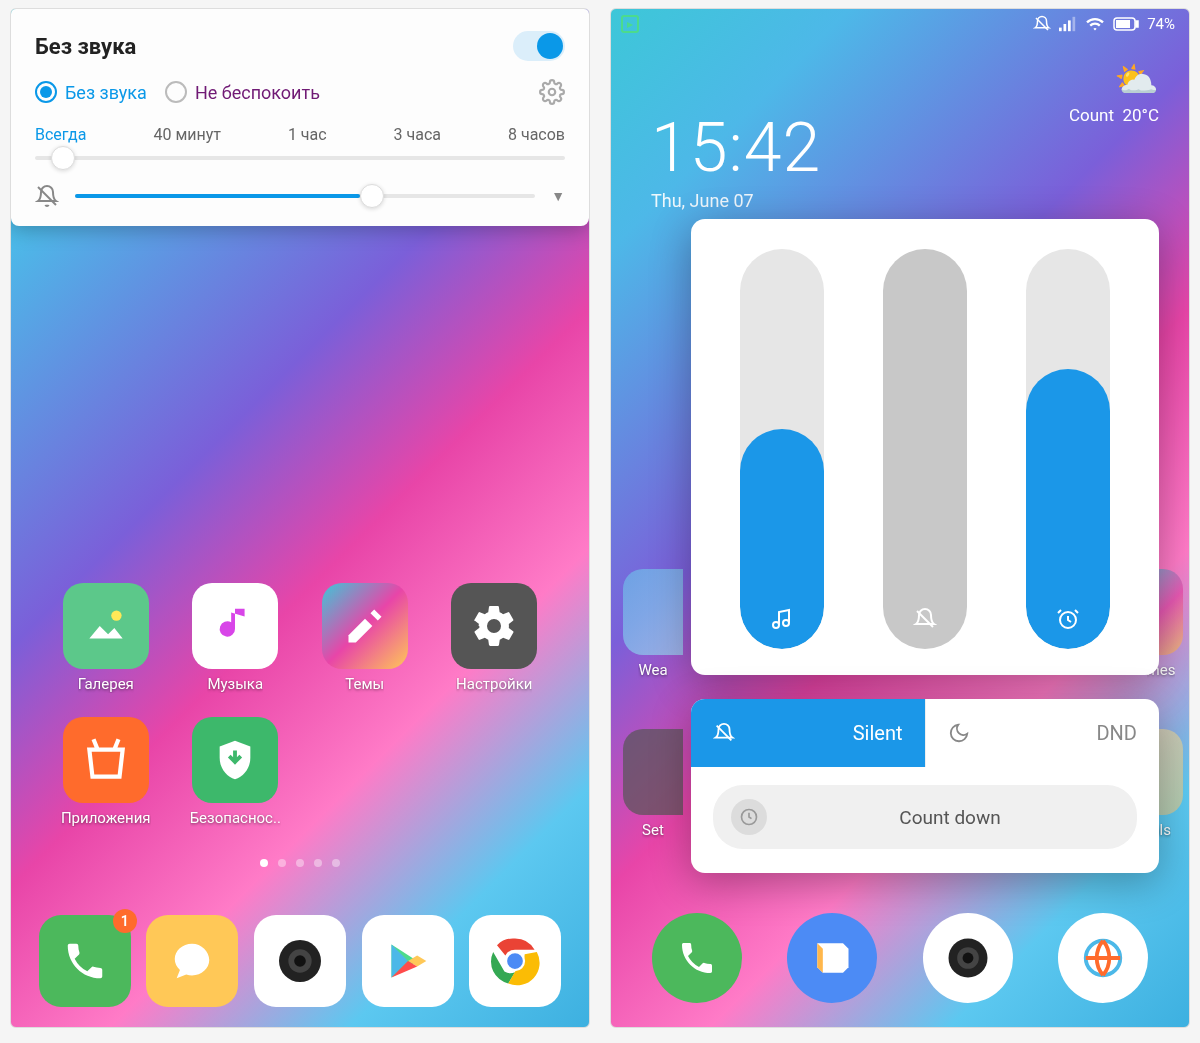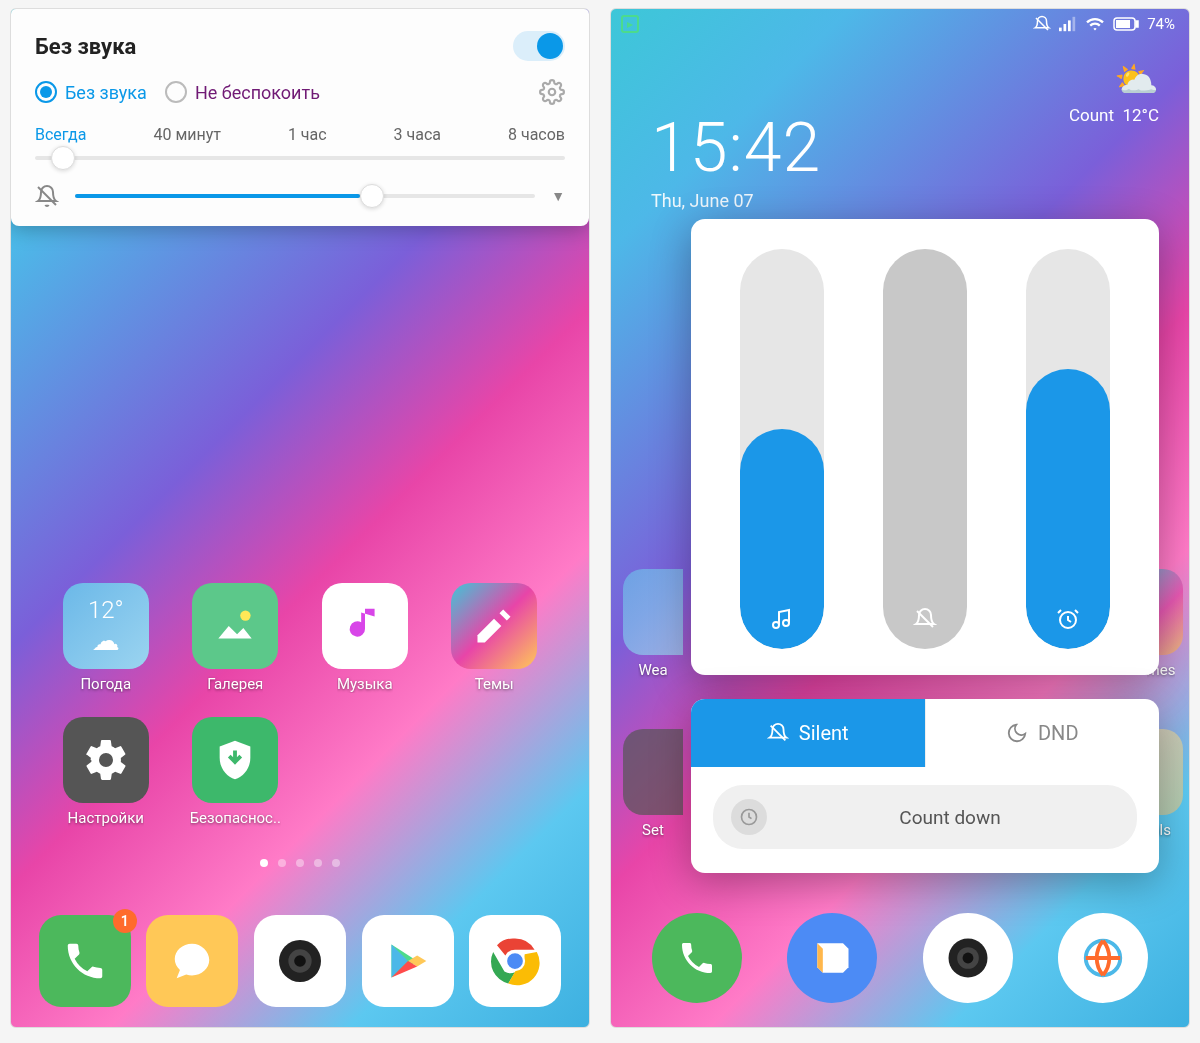--- a/index.html
+++ b/index.html
@@ -101,21 +101,21 @@
 .vbar.ring .vfill { height: 0%; background: transparent; }
 .vbar.ring { background: #c8c8c8; }
 .vbar.alarm .vfill { height: 70%; }
 .vbar .vico { position: absolute; bottom: 18px; color: #fff; font-size: 22px; z-index: 2; }
 .vbar.ring .vico { color: #fff; }
 .mode-panel {
   position: absolute; top: 690px; left: 80px; right: 30px; background: #fff; border-radius: 14px;
   box-shadow: 0 10px 40px rgba(0,0,0,.3); overflow: hidden;
 }
 .mode-row { display: flex; }
-.mode-btn { flex: 1; padding: 22px; display: flex; align-items: center; justify-content: center; gap: 10px; font-size: 20px; color: #888; border-right: 1px solid #eee; }
+.mode-btn { flex: 1; padding: 22px; display: flex; align-items: center; justify-content: space-between; gap: 10px; font-size: 20px; color: #888; border-right: 1px solid #eee; }
 .mode-btn:last-child { border-right: none; }
 .mode-btn.active { background: #1b97e8; color: #fff; }
 .countdown-row { padding: 18px 22px 24px 22px; }
 .countdown-btn { background: #f0f0f0; border-radius: 30px; padding: 14px 18px; display: flex; align-items: center; gap: 14px; color: #555; font-size: 19px; }
 .cd-ico { width: 36px; height: 36px; border-radius: 50%; background: #dcdcdc; display: flex; align-items: center; justify-content: center; color: #999; }
 .cd-label { flex: 1; text-align: center; }
 .dock2 { position: absolute; bottom: 24px; left: 0; right: 0; display: flex; justify-content: space-around; padding: 0 18px; }
 .dock2 .icn { width: 90px; height: 90px; border-radius: 45px; }
 .partial-l { border-top-left-radius: 20px; border-bottom-left-radius: 20px; border-top-right-radius: 0; border-bottom-right-radius: 0; opacity: .7; }
 .partial-r { border-top-right-radius: 20px; border-bottom-right-radius: 20px; border-top-left-radius: 0; border-bottom-left-radius: 0; opacity: .7; }
@@ -167,27 +167,20 @@
       <div class="vol-track">
         <div class="vol-fill" style="width:62%"></div>
         <div class="slider-thumb" style="left:62%"></div>
       </div>
       <span class="expand-arrow">▼</span>
     </div>
   </div>
 
   <div class="home-grid">
     <div class="app">
-      <div class="icn bg-weather" style="flex-direction:column;font-size:24px;">
-        <span style="font-weight:300">12°</span>
-        <span style="font-size:28px">☁</span>
-      </div>
-      <span class="app-label">Погода</span>
-    </div>
-    <div class="app">
       <div class="icn bg-gallery">
         <svg width="50" height="50" viewBox="0 0 24 24">
             <path fill="#fff" d="M4 18l5-6 4 4 3-3 4 5z"></path>
             <circle cx="17" cy="7" r="2.5" fill="#ffe857"></circle>
           </svg>
       </div>
       <span class="app-label">Галерея</span>
     </div>
     <div class="app">
       <div class="icn bg-music">
@@ -206,20 +199,28 @@
       </div>
       <span class="app-label">Темы</span>
     </div>
     <div class="app">
       <div class="icn bg-settings">
         <svg width="48" height="48" viewBox="0 0 24 24" fill="#fff">
             <path d="M19.4 13c.04-.3.06-.6.06-1s-.02-.7-.06-1l2.1-1.6c.2-.15.25-.42.12-.64l-2-3.46a.5.5 0 0 0-.6-.22l-2.5 1a7.5 7.5 0 0 0-1.7-.98l-.38-2.65A.5.5 0 0 0 14 2h-4a.5.5 0 0 0-.5.42L9.12 5.1c-.6.25-1.17.58-1.7.98l-2.5-1a.5.5 0 0 0-.6.22l-2 3.46c-.13.22-.8.5.12.64L4.54 11c-.04.3-.6.6-.06 1s.2.7.06 1l-2.1 1.6c-.2.15-.25.42-.12.64l2 3.46c.12.22.39.3.6.22l2.5-1c.53.4 1.1.73 1.7.98l.38 2.65c.3.25.25.42.5.42h4c.25 0 .47-.17.5-.42l.38-2.65c.6-.25 1.17-.58 1.7-.98l2.5 1c.21.08.48 0 .6-.22l2-3.46c.13-.22.08-.5-.12-.64L19.4 13zM12 15.5A3.5 3.5 0 1 1 12 8.5a3.5 3.5 0 0 1 0 7z"></path>
           </svg>
       </div>
       <span class="app-label">Настройки</span>
+    </div>
+    <div class="app">
+      <div class="icn bg-store">
+        <svg width="50" height="50" viewBox="0 0 24 24" fill="none" stroke="#fff" stroke-width="2">
+            <path d="M6 2l2 5h8l2-5M4 7h16l-1.5 13H5.5z"></path>
+          </svg>
+      </div>
+      <span class="app-label">Приложения</span>
     </div>
     <div class="app">
       <div class="icn bg-security">
         <svg width="46" height="46" viewBox="0 0 24 24" fill="#fff">
             <path d="M12 2l8 3v6c0 5-3.4 9.7-8 11-4.6-1.3-8-6-8-11V5z"></path>
             <path d="M12 7v6M9 10l3 3 3-3" stroke="#3db86b" stroke-width="2" fill="none"></path>
           </svg>
       </div>
       <span class="app-label">Безопаснос..</span>
     </div>
@@ -305,21 +306,21 @@
     <span>74%</span>
   </div>
 
   <div class="clock">
     <div class="clock-time">15:42</div>
     <div class="clock-date">Thu, June 07</div>
   </div>
   <div class="weather-widget">
     <span class="weather-ico">⛅</span>
     <span>Count</span>&nbsp;
-    <span>12°C</span>
+    <span>20°C</span>
   </div>
 
   <div style="position:absolute;top:560px;left:12px;color:#fff;font-size:15px;display:flex;flex-direction:column;align-items:center;gap:6px">
     <div class="icn bg-weather partial-l" style="width:60px;height:86px"></div>
     <span class="app-label">Wea</span>
   </div>
   <div style="position:absolute;top:560px;right:6px;color:#fff;font-size:15px;display:flex;flex-direction:column;align-items:center;gap:6px">
     <div class="icn bg-themes partial-r" style="width:44px;height:86px"></div>
     <span class="app-label">mes</span>
   </div>

